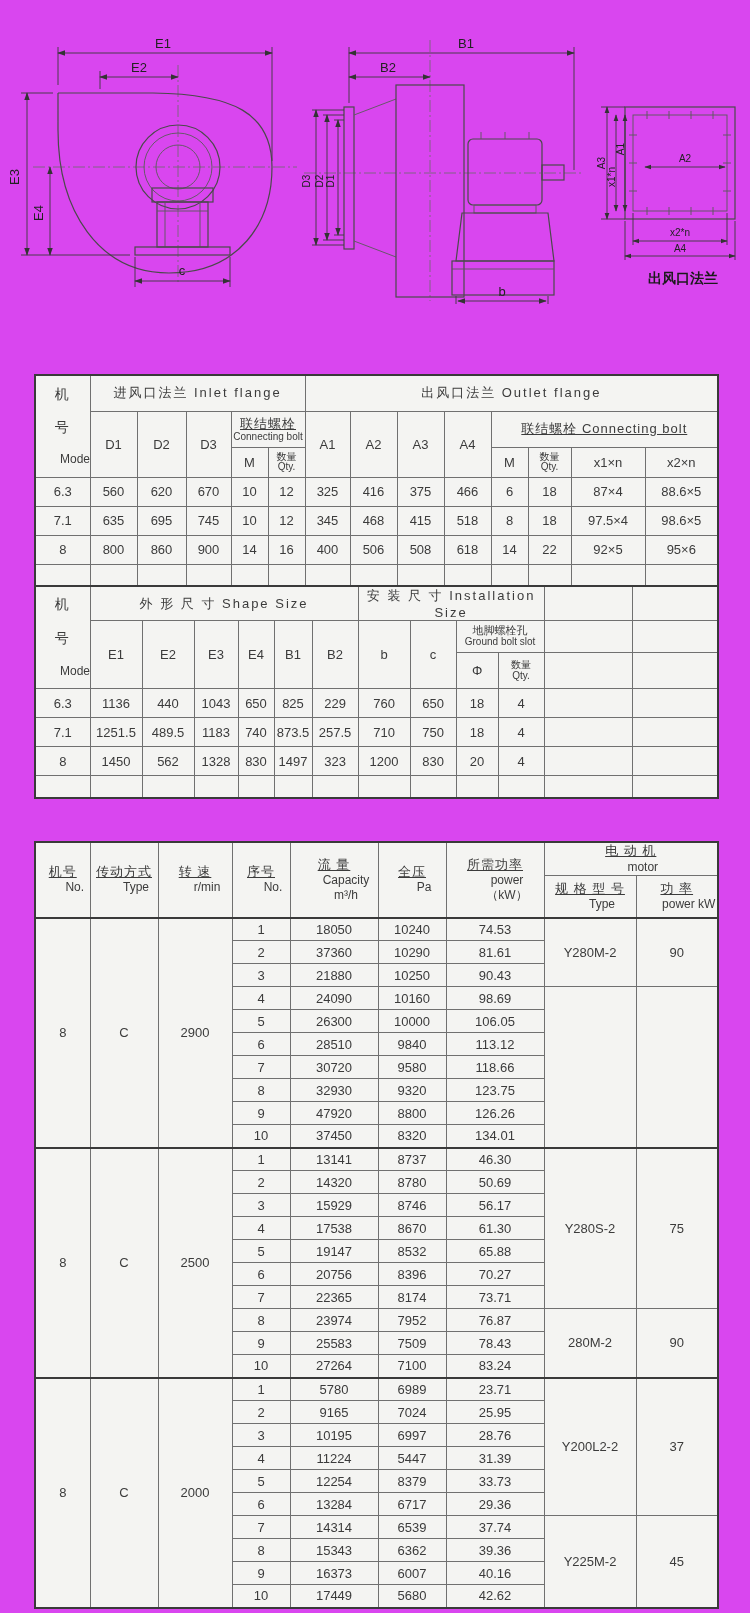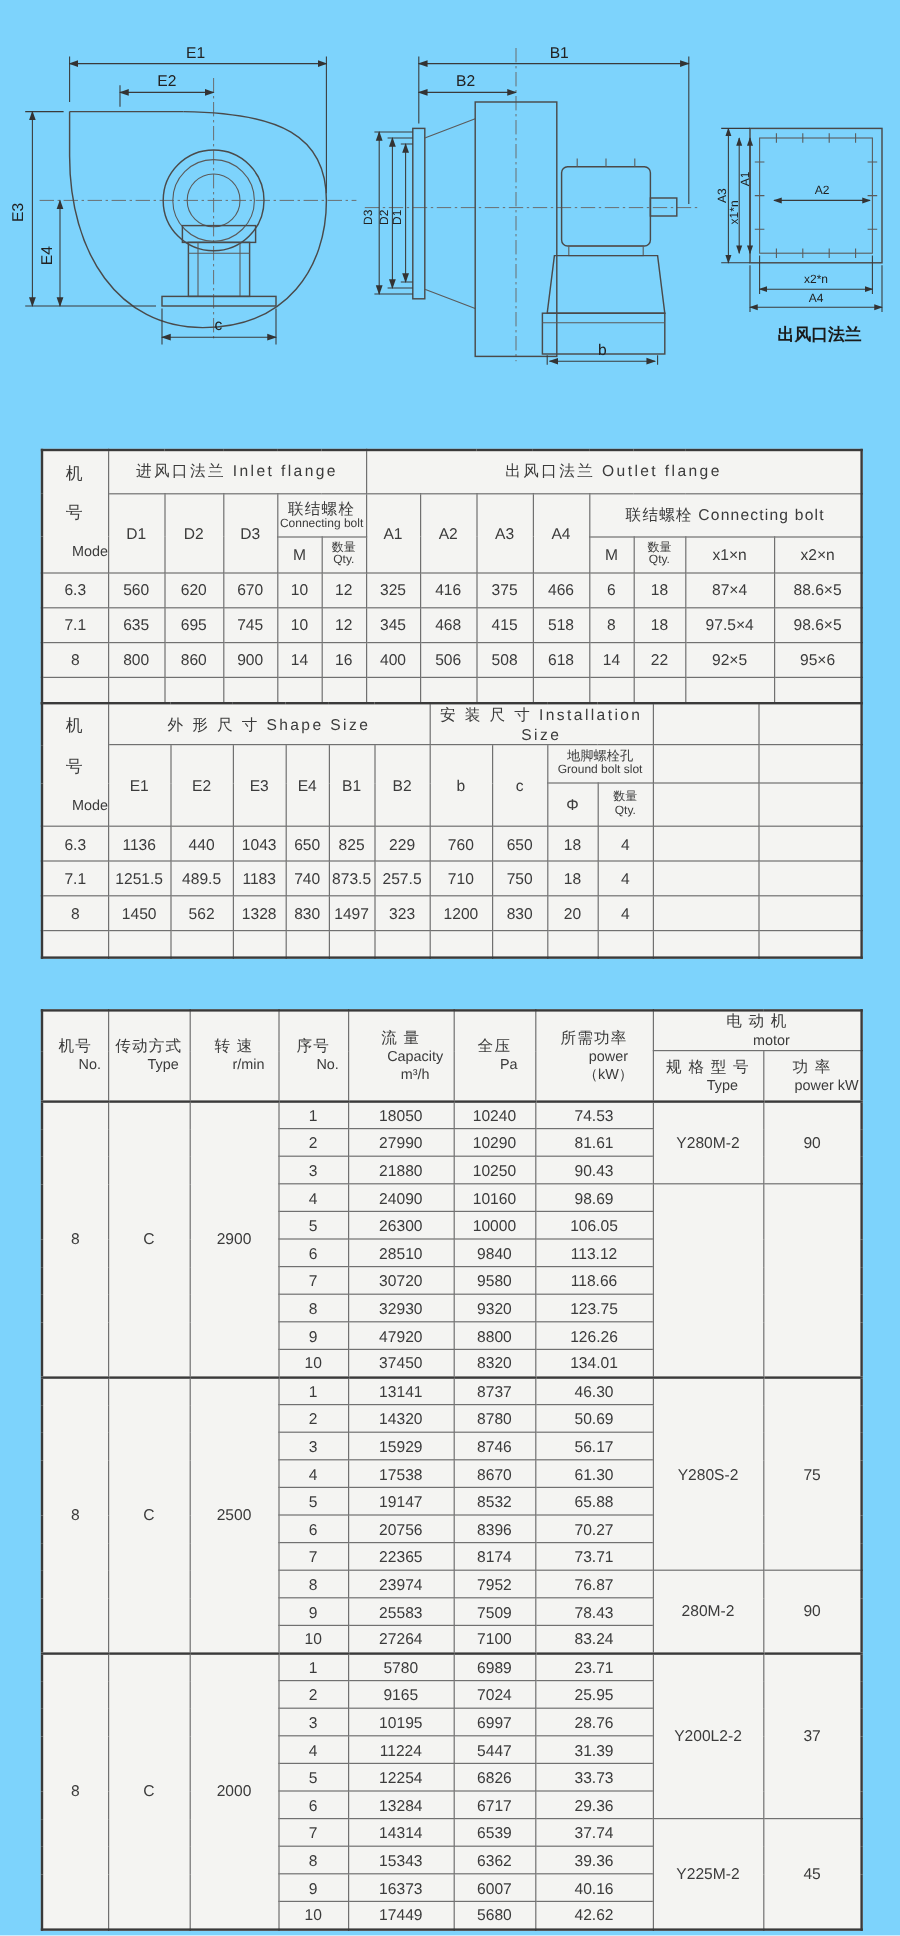--- a/index.html
+++ b/index.html
@@ -1,33 +1,33 @@
 <!DOCTYPE html>
 <html><head>
 <meta charset="utf-8">
 <style>
   html,body{margin:0;padding:0;background:#fff;}
-  .page{width:750px;height:1613px;background:#7dd3fc;position:relative;overflow:hidden;
+  .page{width:750px;height:1613px;background:#d946ef;position:relative;overflow:hidden;
         font-family:"Liberation Sans","DejaVu Sans",sans-serif;color:#3b3b3b;}
   
   .drawings{position:relative;width:750px;height:340px;}
   .drawings svg{position:absolute;}
   .dwg-stroke{stroke:#4a4a4a;fill:none;stroke-width:1.2;}
   .dwg-thin{stroke:#5a5a5a;fill:none;stroke-width:0.9;}
   .dim{stroke:#3a3a3a;fill:none;stroke-width:0.9;}
   .cl{stroke:#6a6a6a;fill:none;stroke-width:0.8;stroke-dasharray:12 3 2 3;}
   .dtx{fill:#222;font-family:"Liberation Sans","DejaVu Sans",sans-serif;font-size:13px;}
   .dtx-s{fill:#222;font-family:"Liberation Sans","DejaVu Sans",sans-serif;font-size:10px;}
   
   table.tbl{border-collapse:collapse;table-layout:fixed;width:683px;margin-left:34px;
             background:#f4f4f2;border:2px solid #3a3a3a;}
   table.tbl th,table.tbl td{border:1px solid #707070;text-align:center;vertical-align:middle;
             font-weight:normal;padding:0;font-size:13px;color:#3b3b3b;overflow:hidden;}
   .cnh{font-size:14px;letter-spacing:2px;}
-  .cn{font-size:13px;letter-spacing:1px;line-height:1.25;}
+  .cn{font-size:13px;letter-spacing:1px;line-height:1.25;text-decoration:underline;}
   .en{font-size:12px;line-height:1.2;padding-left:24px;}
   .sm{font-size:10px;line-height:1.05;}
   .stack3{display:flex;flex-direction:column;justify-content:space-around;height:100%;}
   .flange-wrap{margin-top:34px;}
   .size-tbl{margin-top:-2px;}
   .perf-tbl{margin-top:42px;}
   tr.grp>td{border-top:2px solid #3a3a3a;}
   .num{font-size:12.5px;}
 </style>
 </head>
@@ -445,21 +445,21 @@
           <td rowspan="10">2900</td>
           <td class="num">1</td>
           <td class="num">18050</td>
           <td class="num">10240</td>
           <td class="num">74.53</td>
           <td rowspan="3">Y280M-2</td>
           <td rowspan="3">90</td>
         </tr>
     <tr style="height:23px">
           <td class="num">2</td>
-          <td class="num">27990</td>
+          <td class="num">37360</td>
           <td class="num">10290</td>
           <td class="num">81.61</td>
         </tr>
     <tr style="height:23px">
           <td class="num">3</td>
           <td class="num">21880</td>
           <td class="num">10250</td>
           <td class="num">90.43</td>
         </tr>
     <tr style="height:23px">
@@ -600,21 +600,21 @@
         </tr>
     <tr style="height:23px">
           <td class="num">4</td>
           <td class="num">11224</td>
           <td class="num">5447</td>
           <td class="num">31.39</td>
         </tr>
     <tr style="height:23px">
           <td class="num">5</td>
           <td class="num">12254</td>
-          <td class="num">6826</td>
+          <td class="num">8379</td>
           <td class="num">33.73</td>
         </tr>
     <tr style="height:23px">
           <td class="num">6</td>
           <td class="num">13284</td>
           <td class="num">6717</td>
           <td class="num">29.36</td>
         </tr>
     <tr style="height:23px">
           <td class="num">7</td>

